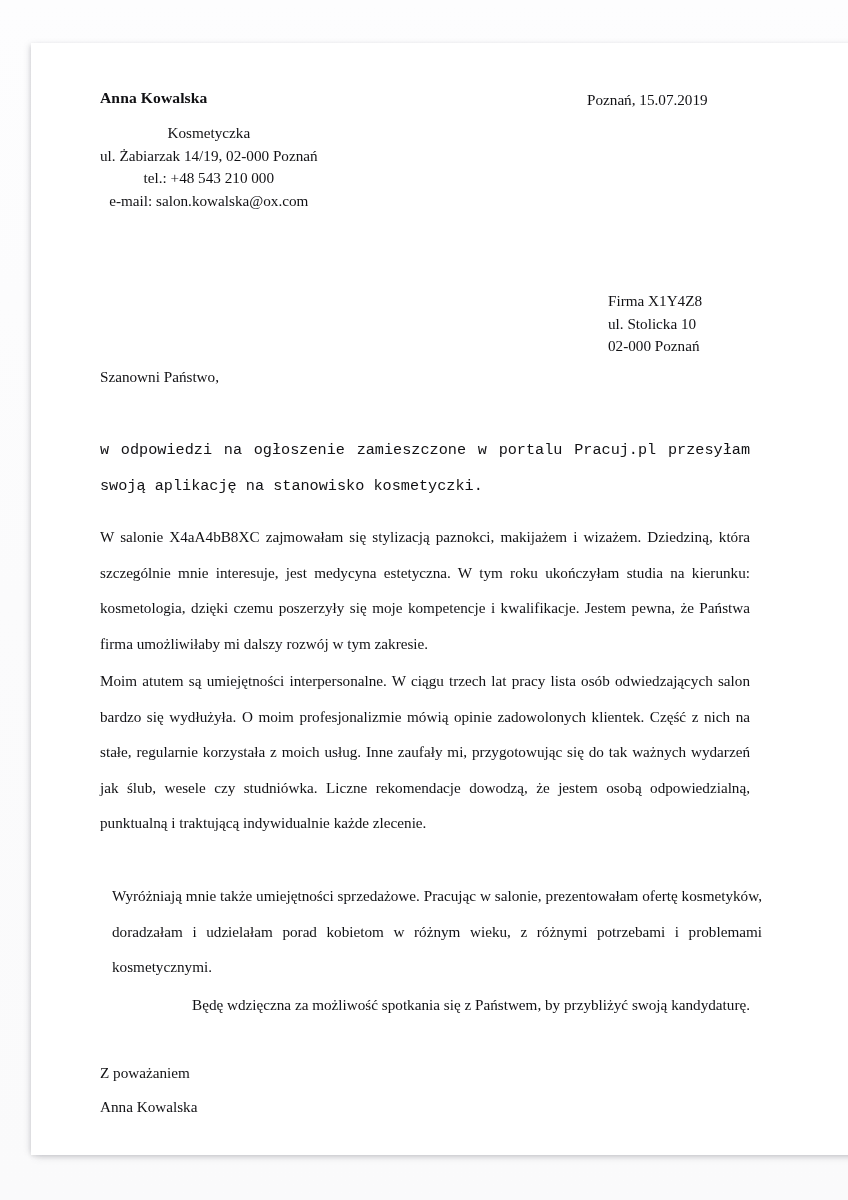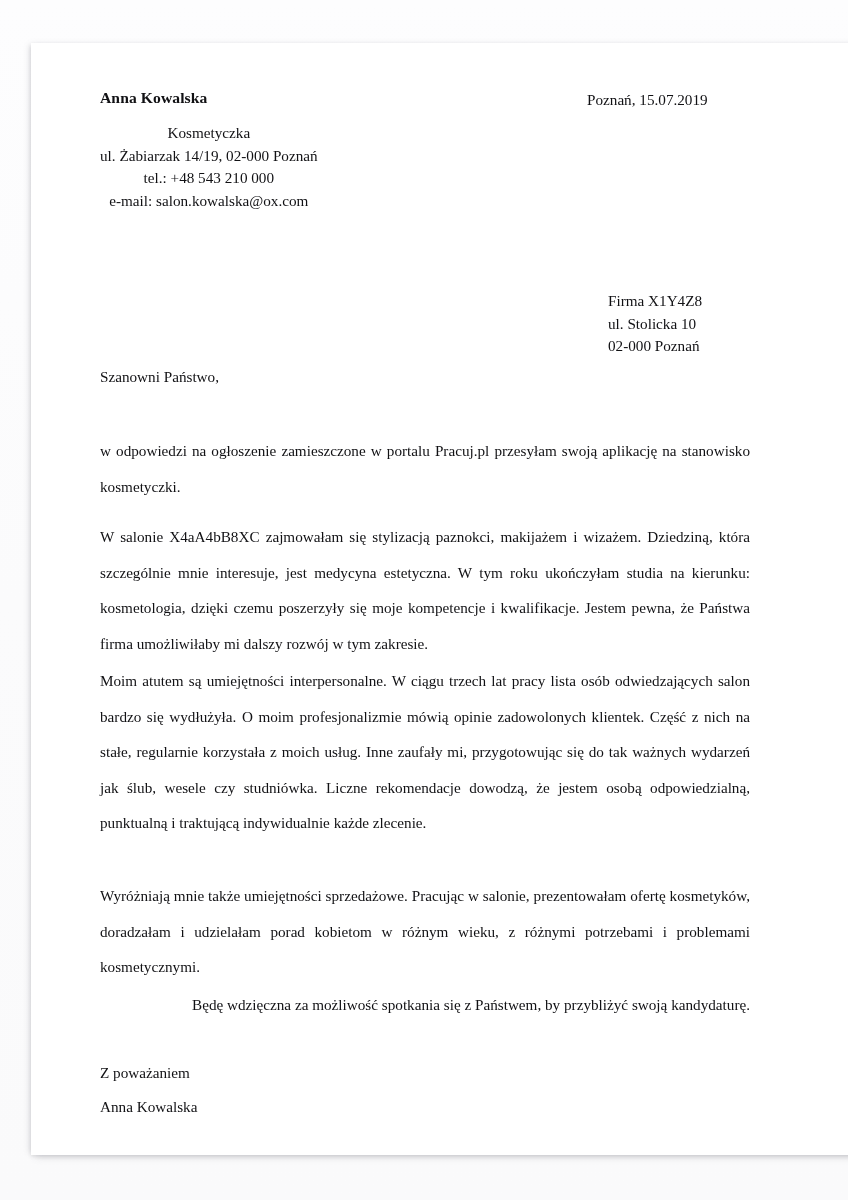--- a/index.html
+++ b/index.html
@@ -95,24 +95,24 @@
   }
   .para {
     text-align: justify;
     text-justify: inter-word;
     line-height: 35.6px;
     margin: 0;
   }
   .para.last-natural {
     text-align: right;
   }
-  .p1 { top: 343px; }
+  .p1 { top: 343px; font-family: Liberation Mono, monospace; }
   .p2 { top: 429px; }
   .p3 { top: 573px; }
-  .p4 { top: 788px; }
+  .p4 { top: 788px; margin-left: 12px; }
   .p5 { top: 897px; }
 
   .closing {
     position: absolute;
     left: 0;
     top: 966px;
   }
   .closing div {
     line-height: 34px;
     white-space: nowrap;

